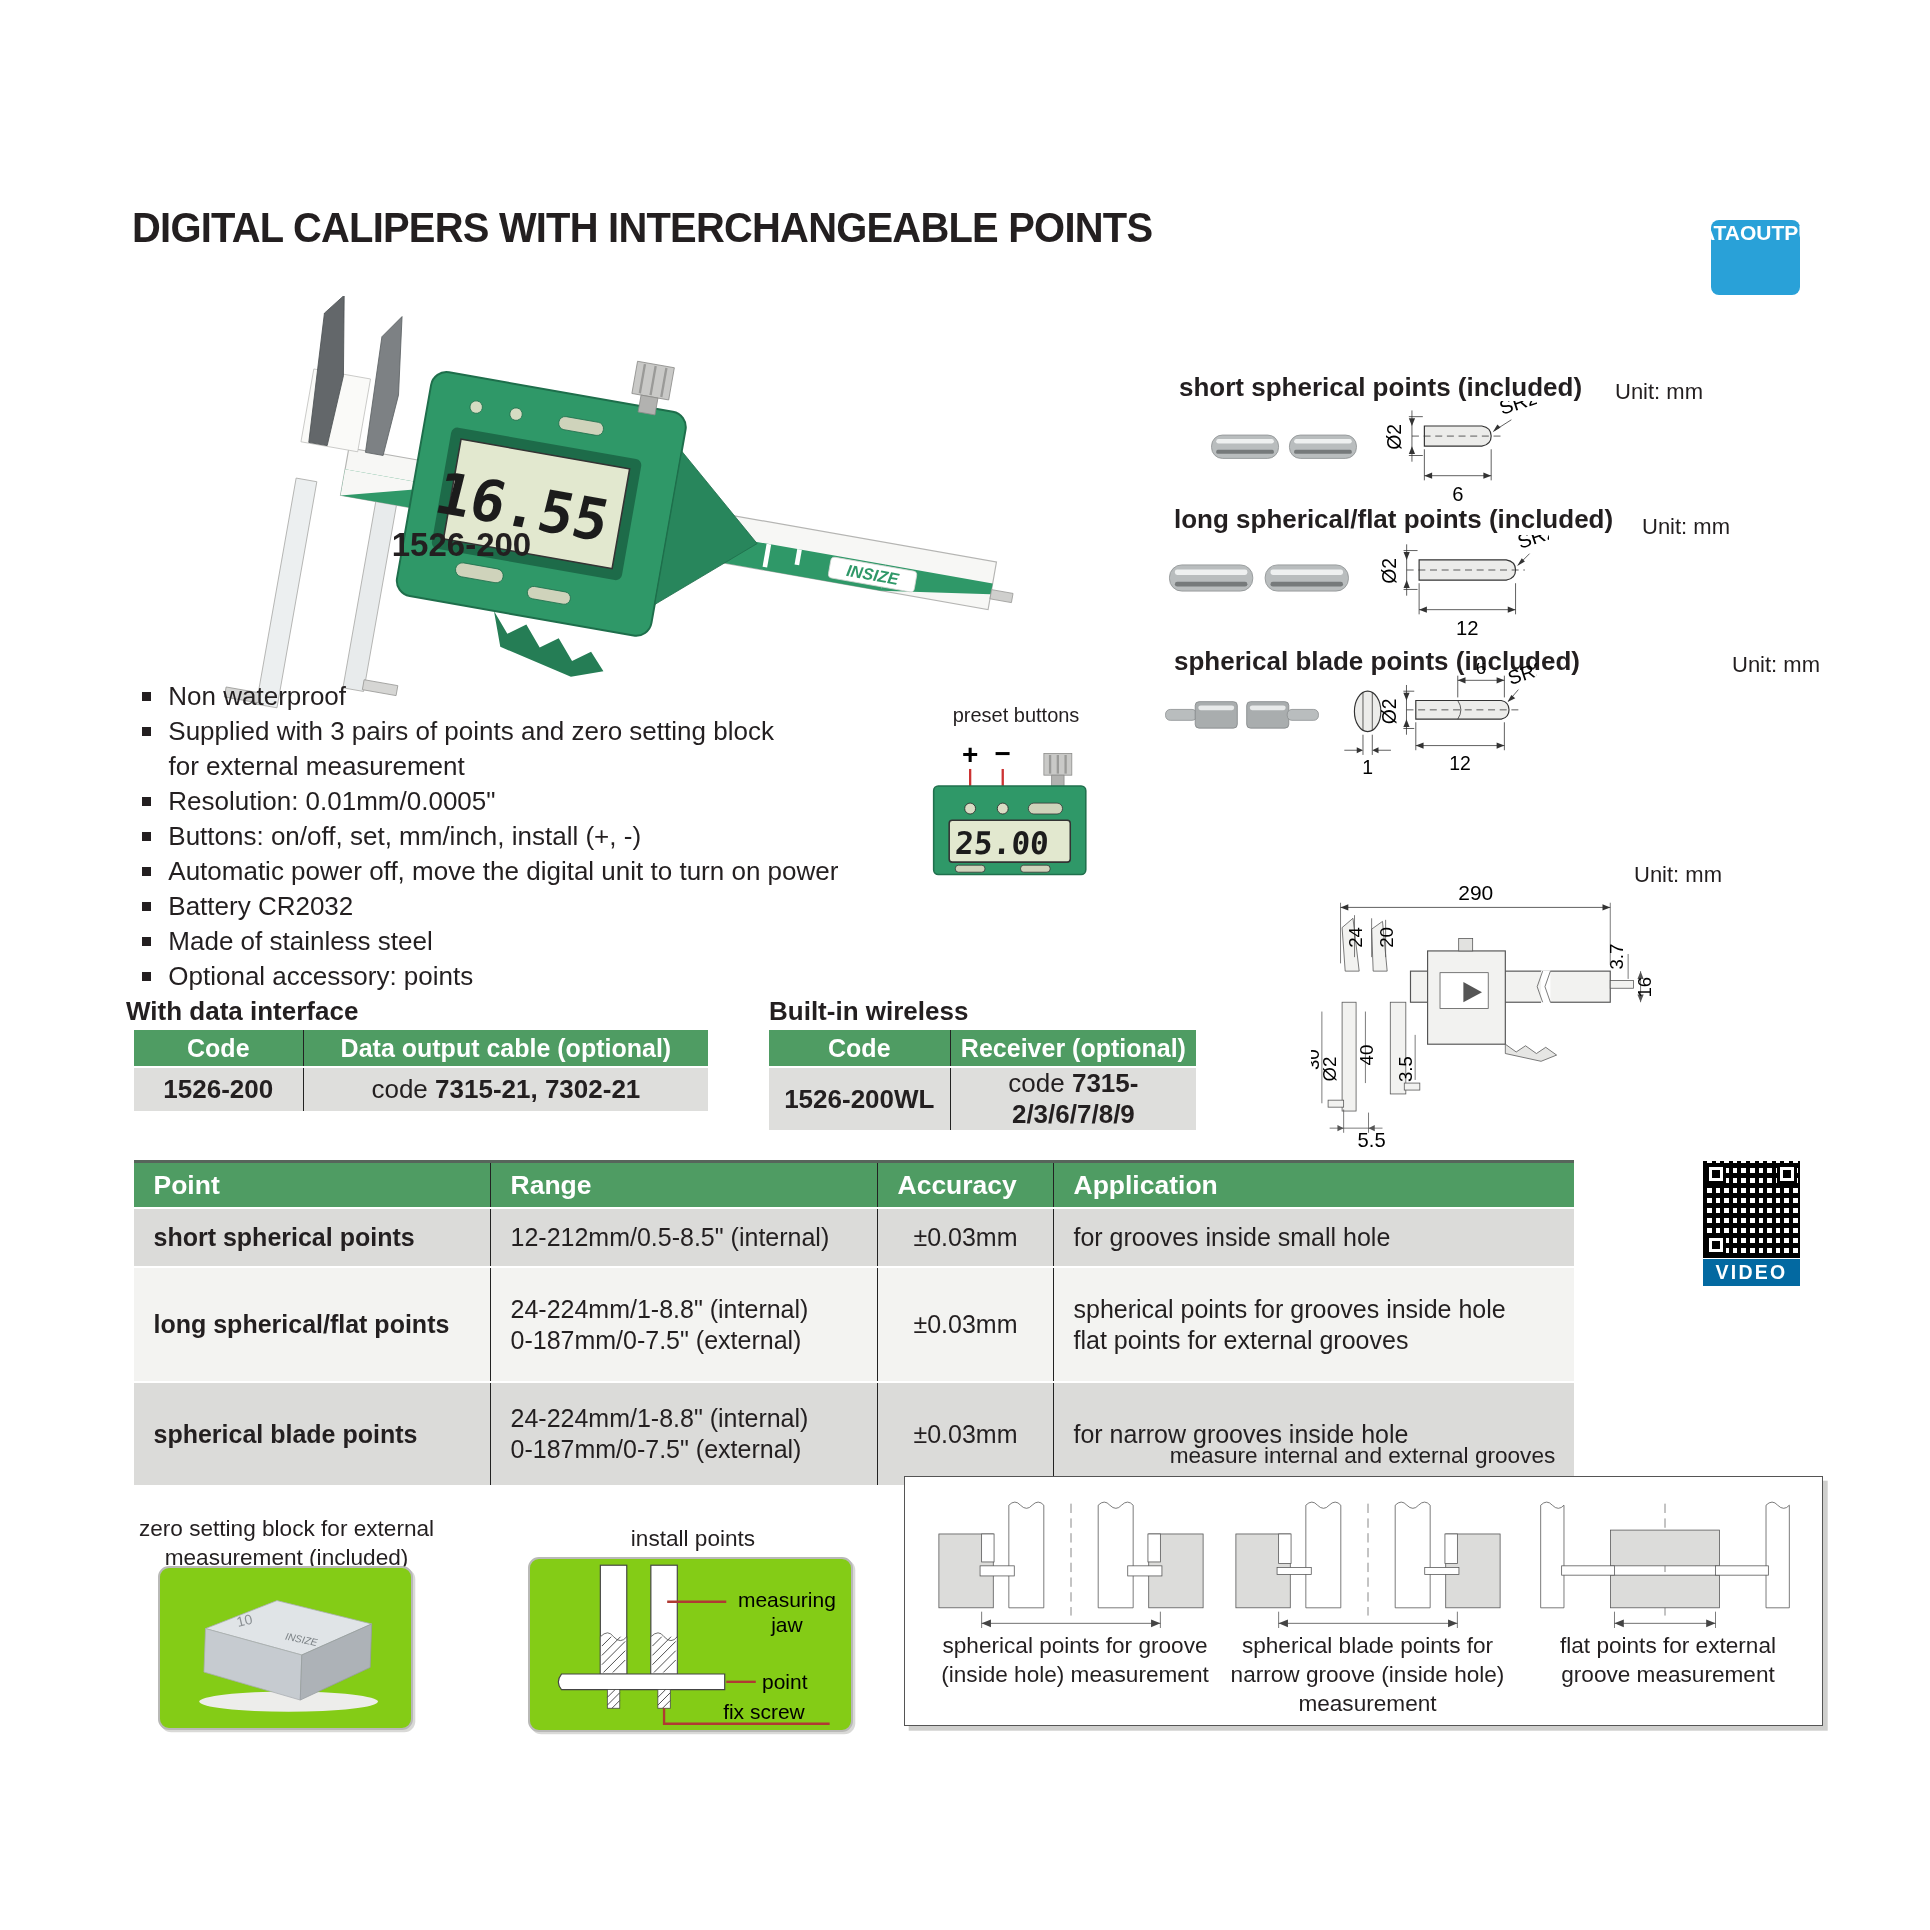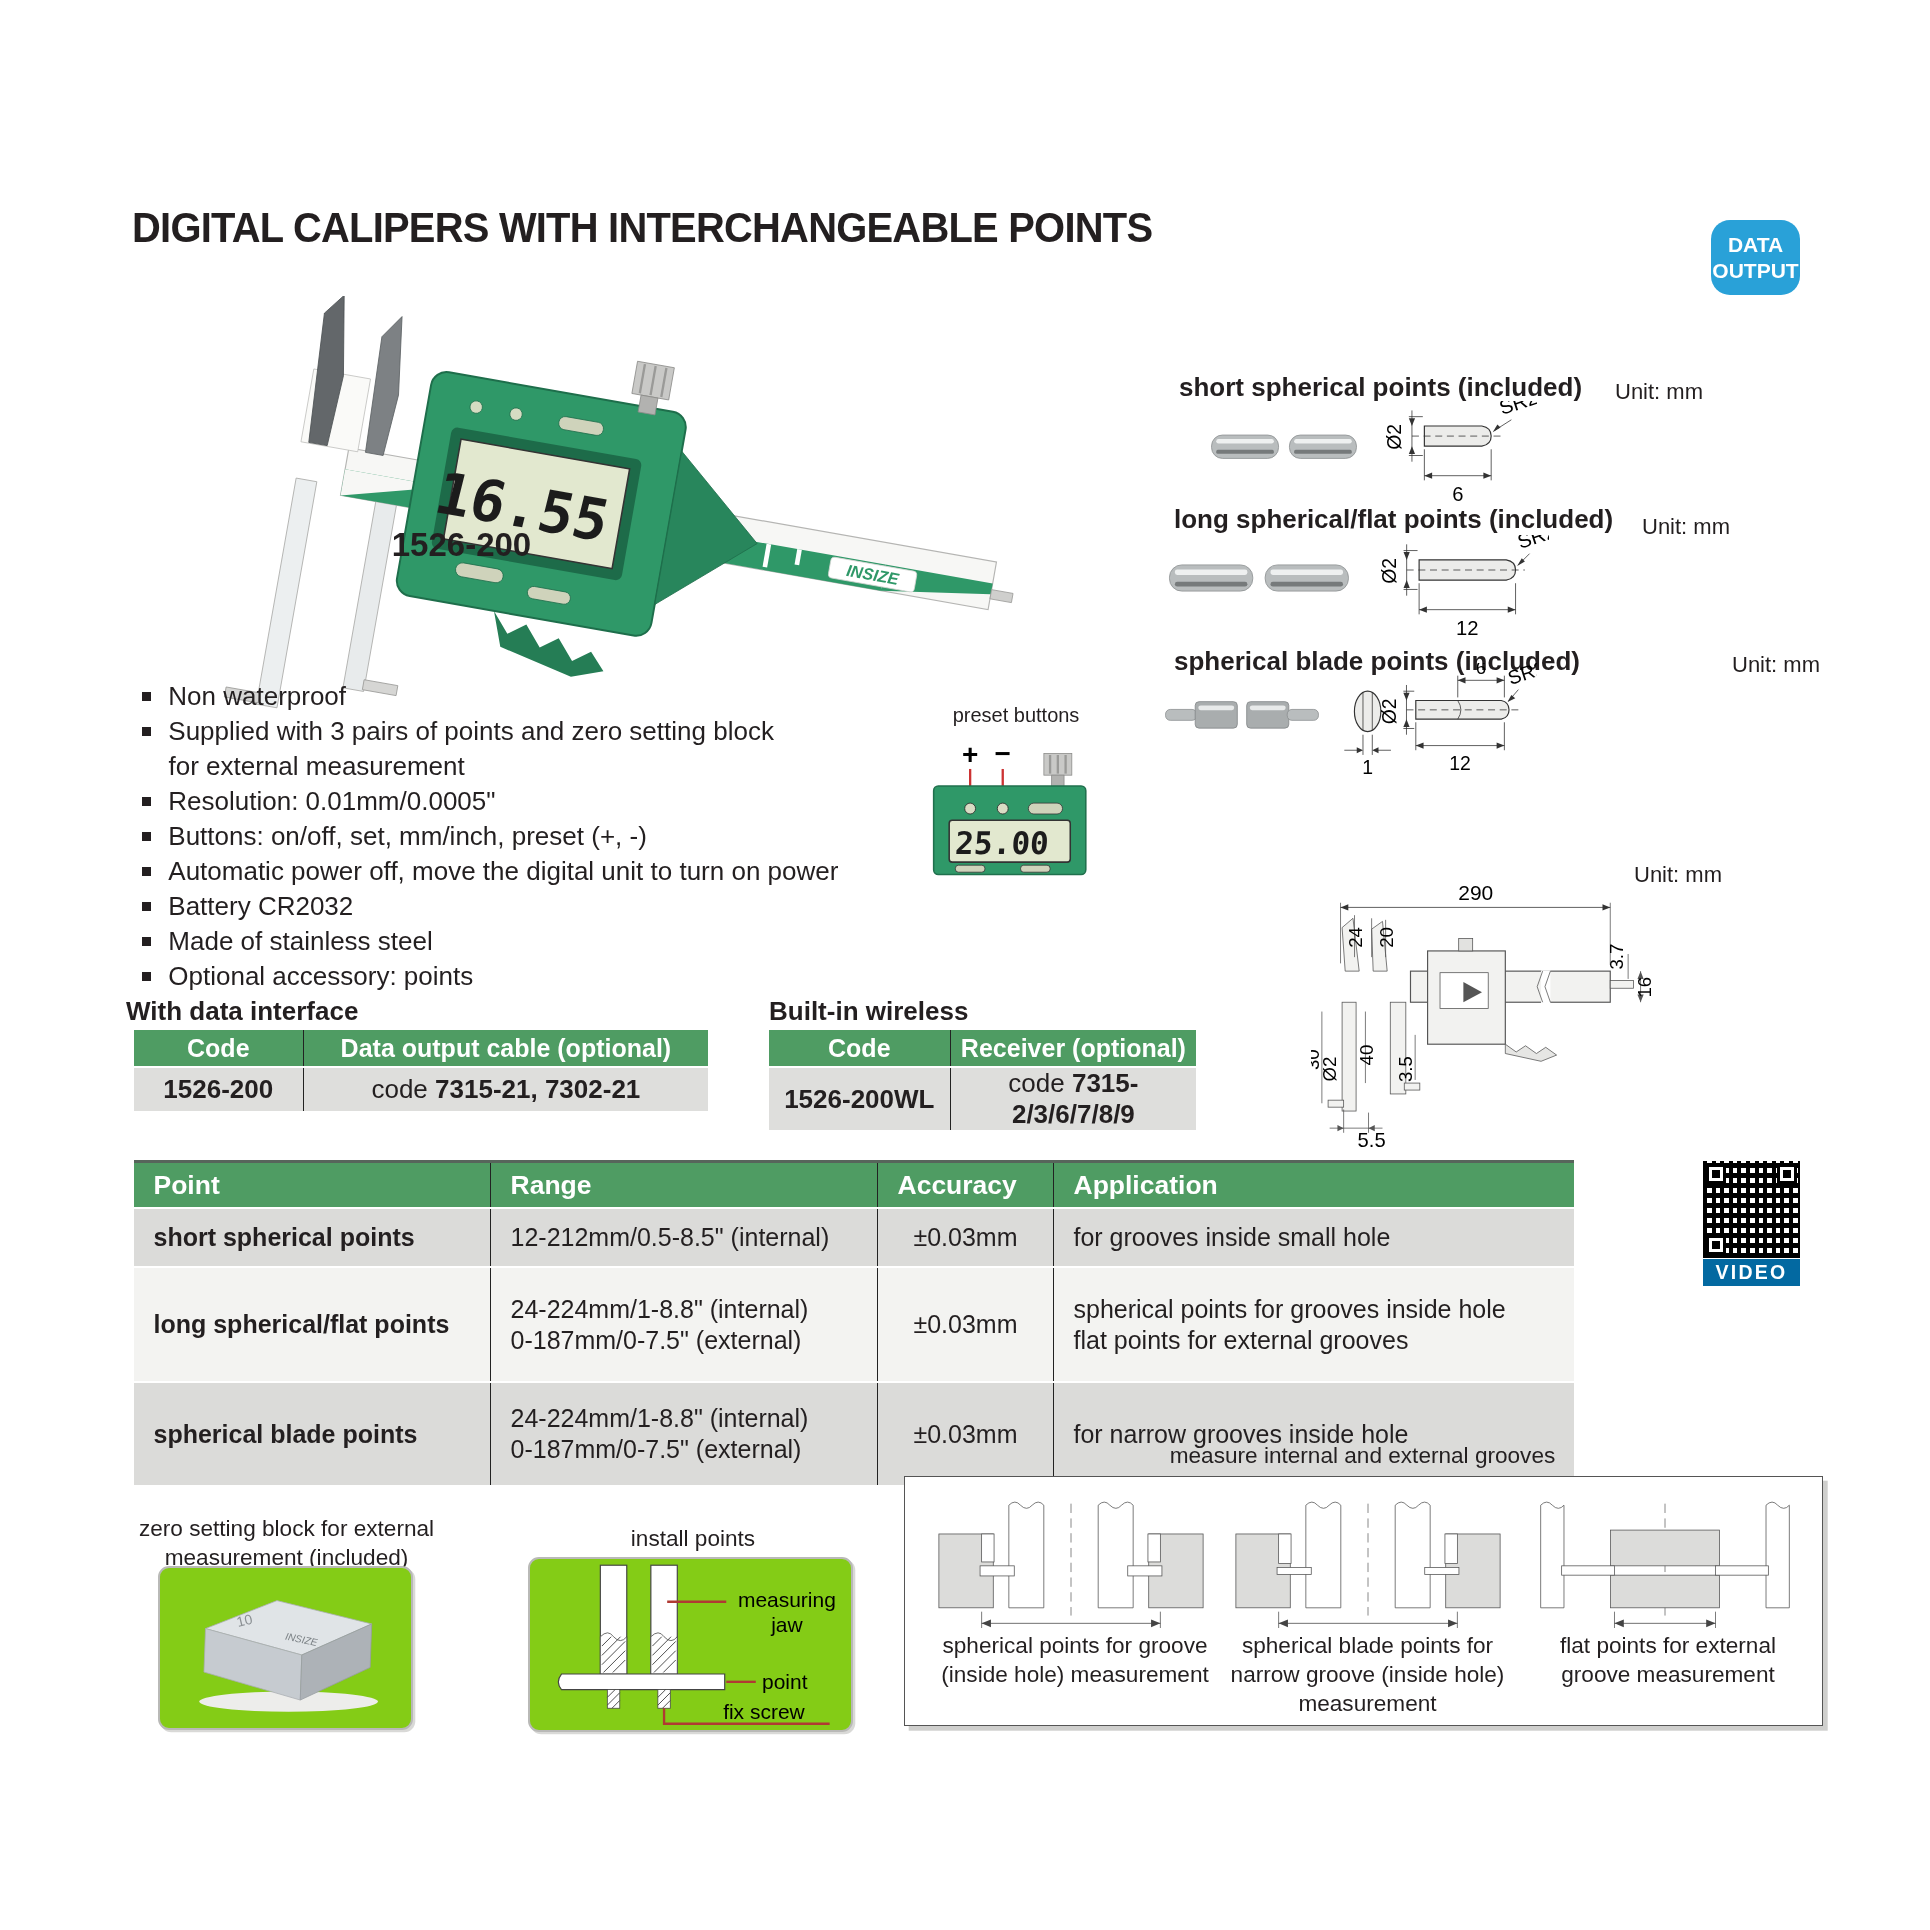--- a/index.html
+++ b/index.html
@@ -4,23 +4,23 @@
 <style>
   html,body{margin:0;padding:0;background:#fff;}
   #page{position:relative;width:1931px;height:1931px;background:#fff;overflow:hidden;
         font-family:"Liberation Sans",sans-serif;color:#231f20;}
   .abs{position:absolute;}
   .b{font-weight:bold;}
   
   #title{left:132px;top:204px;font-size:42px;font-weight:bold;letter-spacing:-0.8px;
          transform:scaleX(.95);transform-origin:left top;white-space:nowrap;}
   
-  #badge{left:1711px;top:220px;width:89px;height:75px;background:#29a1d8;border-radius:19px;
+  #badge{left:1711px;top:220px;width:89px;height:75px;background:#29a1d8;border-radius:8px;
          color:#fff;font-weight:bold;font-size:21px;line-height:26px;text-align:center;
-         display:flex;flex-direction:column;justify-content:center;}
+         display:flex;justify-content:center;}
   
   #model{left:345px;top:526px;width:233px;text-align:center;font-size:33px;font-weight:bold;}
   
   #features{left:142px;top:679px;width:825px;font-size:26px;line-height:35px;}
   .feat{display:flex;}
   .sq{flex:0 0 9.3px;width:9.3px;height:9.3px;background:#231f20;margin:12.5px 17px 0 0;}
   .wrap2{margin-left:26.5px;}
   
   #presetLabel{left:938px;top:704px;width:156px;text-align:center;font-size:20px;}
   
@@ -142,21 +142,21 @@
         <span class="sq"></span>
         <span>Supplied with 3 pairs of points and zero setting block</span>
       </div>
     <div class="wrap2">for external measurement</div>
     <div class="feat">
         <span class="sq"></span>
         <span>Resolution: 0.01mm/0.0005"</span>
       </div>
     <div class="feat">
         <span class="sq"></span>
-        <span>Buttons: on/off, set, mm/inch, preset (+, -)</span>
+        <span>Buttons: on/off, set, mm/inch, install (+, -)</span>
       </div>
     <div class="feat">
         <span class="sq"></span>
         <span>Automatic power off, move the digital unit to turn on power</span>
       </div>
     <div class="feat">
         <span class="sq"></span>
         <span>Battery CR2032</span>
       </div>
     <div class="feat">

